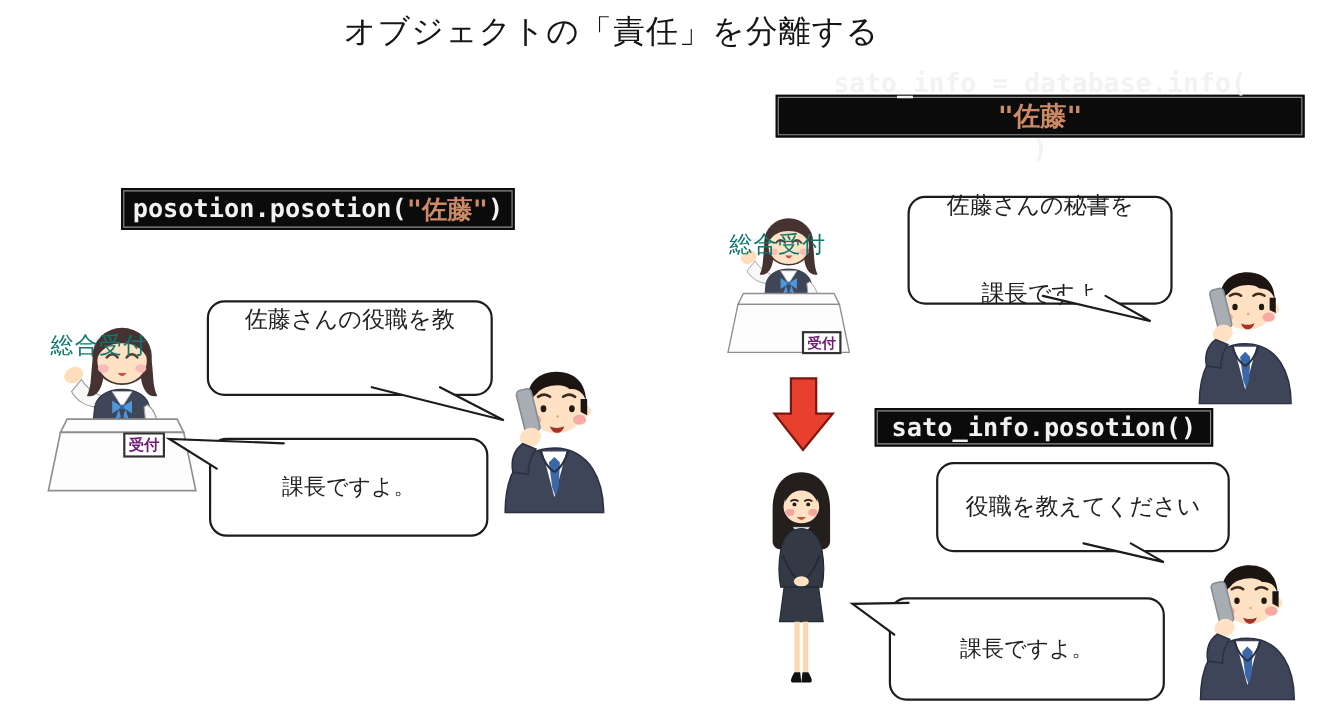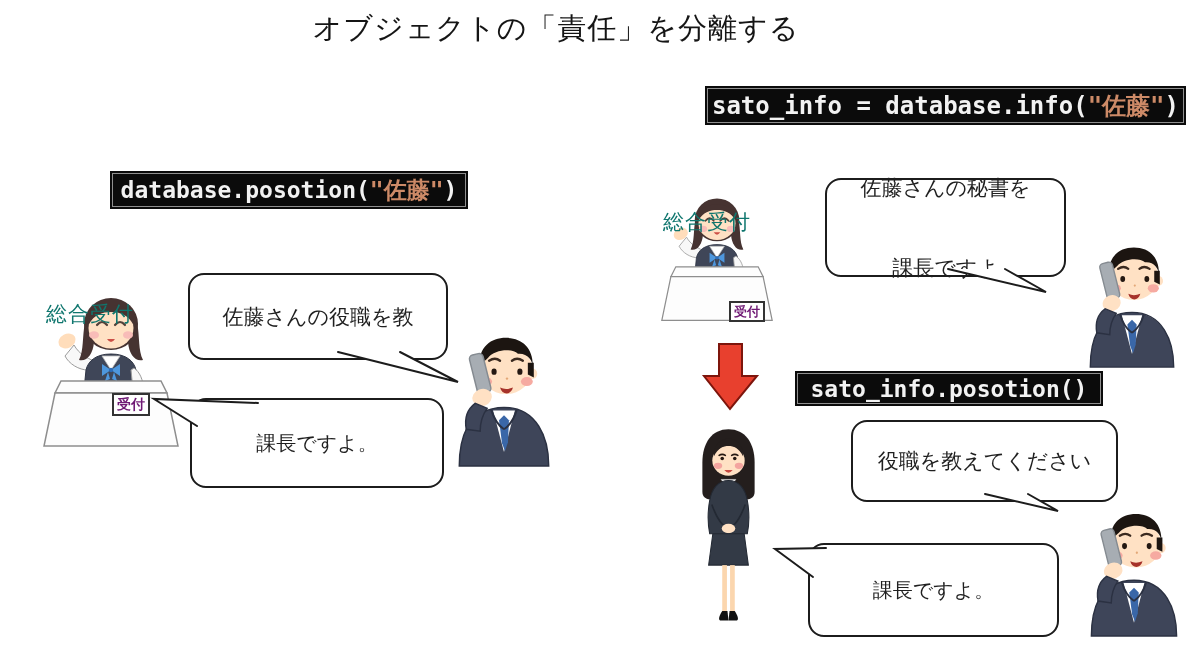--- a/index.html
+++ b/index.html
@@ -5,29 +5,29 @@
   html,body{margin:0;padding:0;background:#fff;}
   .canvas{position:relative;width:1200px;height:657px;background:#ffffff;overflow:hidden;
           font-family:"Liberation Sans",sans-serif;color:#1f1f1f;}
   .title{position:absolute;left:0;top:9px;width:1112px;text-align:center;
          font-size:29px;letter-spacing:1px;color:#151515;}
   .code{position:absolute;box-sizing:border-box;display:flex;align-items:center;justify-content:center;
         background:#0b0b0b;color:#f2f2f2;font-family:"DejaVu Sans Mono",monospace;font-weight:bold;
         white-space:pre;box-shadow:inset 0 0 0 2px #0b0b0b, inset 0 0 0 3px #8f8f8f;}
   .code .str{color:#cd8a67;}
   .code-left{left:110px;top:171px;min-width:358px;height:38px;font-size:23px;}
-  .code-right-1{left:705px;top:86px;min-width:481px;height:39px;font-size:24px;}
+  .code-right-1{left:705px;top:86px;min-width:481px;height:39px;font-size:24px;flex-direction:column;}
   .code-right-2{left:795px;top:371px;min-width:308px;height:35px;font-size:23px;}
   .jp-label{position:absolute;font-size:21px;color:#0f766e;letter-spacing:1px;z-index:1;margin-top:45px;}
   .label-left{left:46px;top:255px;}
   .label-right{left:663px;top:163px;}
   .bubble{position:absolute;background:#fff;border:2px solid #1c1c1c;border-radius:16px;z-index:1;
           display:flex;flex-direction:column;align-items:center;justify-content:center;
           text-align:center;font-size:21px;line-height:1.5;color:#1f1f1f;gap:48px;}
-  .bubble-l1{left:188px;top:273px;width:256px;height:83px;}
+  .bubble-l1{left:188px;top:273px;width:256px;height:83px;justify-content:space-between;}
   .bubble-l2{left:190px;top:398px;width:250px;height:86px;font-size:20px;}
   .bubble-r1{left:825px;top:178px;width:237px;height:95px;}
   .bubble-r2{left:815px;top:420px;width:263px;height:78px;margin-left:36px;}
   .bubble-r3{left:808px;top:543px;width:247px;height:90px;font-size:20px;}
   .figure{position:absolute;z-index:0;}
   .desk-sign{position:absolute;box-sizing:border-box;background:#fff;border:2px solid #333;
              display:flex;align-items:center;justify-content:center;font-weight:bold;color:#701a75;z-index:1;}
   .sign-left{left:112px;top:393px;width:38px;height:23px;font-size:14px;}
   .sign-right{left:729px;top:301px;width:36px;height:21px;font-size:13px;}
   .overlay{position:absolute;left:0;top:0;width:1200px;height:657px;z-index:2;pointer-events:none;}
@@ -110,21 +110,21 @@
       <path d="M 29,180 C 26,185 25,188 27,189 L 35,189 L 34,180 Z" fill="#111111"></path>
       <path d="M 41,180 C 44,185 45,188 43,189 L 35,189 L 36,180 Z" fill="#111111"></path>
     </symbol>
   </defs>
 </svg>
 
 <div class="canvas">
 
   <div class="title">オブジェクトの「責任」を分離する</div>
 
-  <div class="code code-left"><span>database.posotion(</span><span class="str">"佐藤"</span><span>)</span></div>
+  <div class="code code-left"><span>posotion.posotion(</span><span class="str">"佐藤"</span><span>)</span></div>
 
   <div class="jp-label label-left">総合受付</div>
 
   <svg class="figure" style="left:40px;top:278px;width:142px;height:170px" viewBox="0 0 140 170">
       <use href="#sym-receptionist"></use>
     </svg>
   <div class="desk-sign sign-left">受付</div>
 
   <div class="bubble bubble-l1">
     <span>佐藤さんの役職を教</span>

